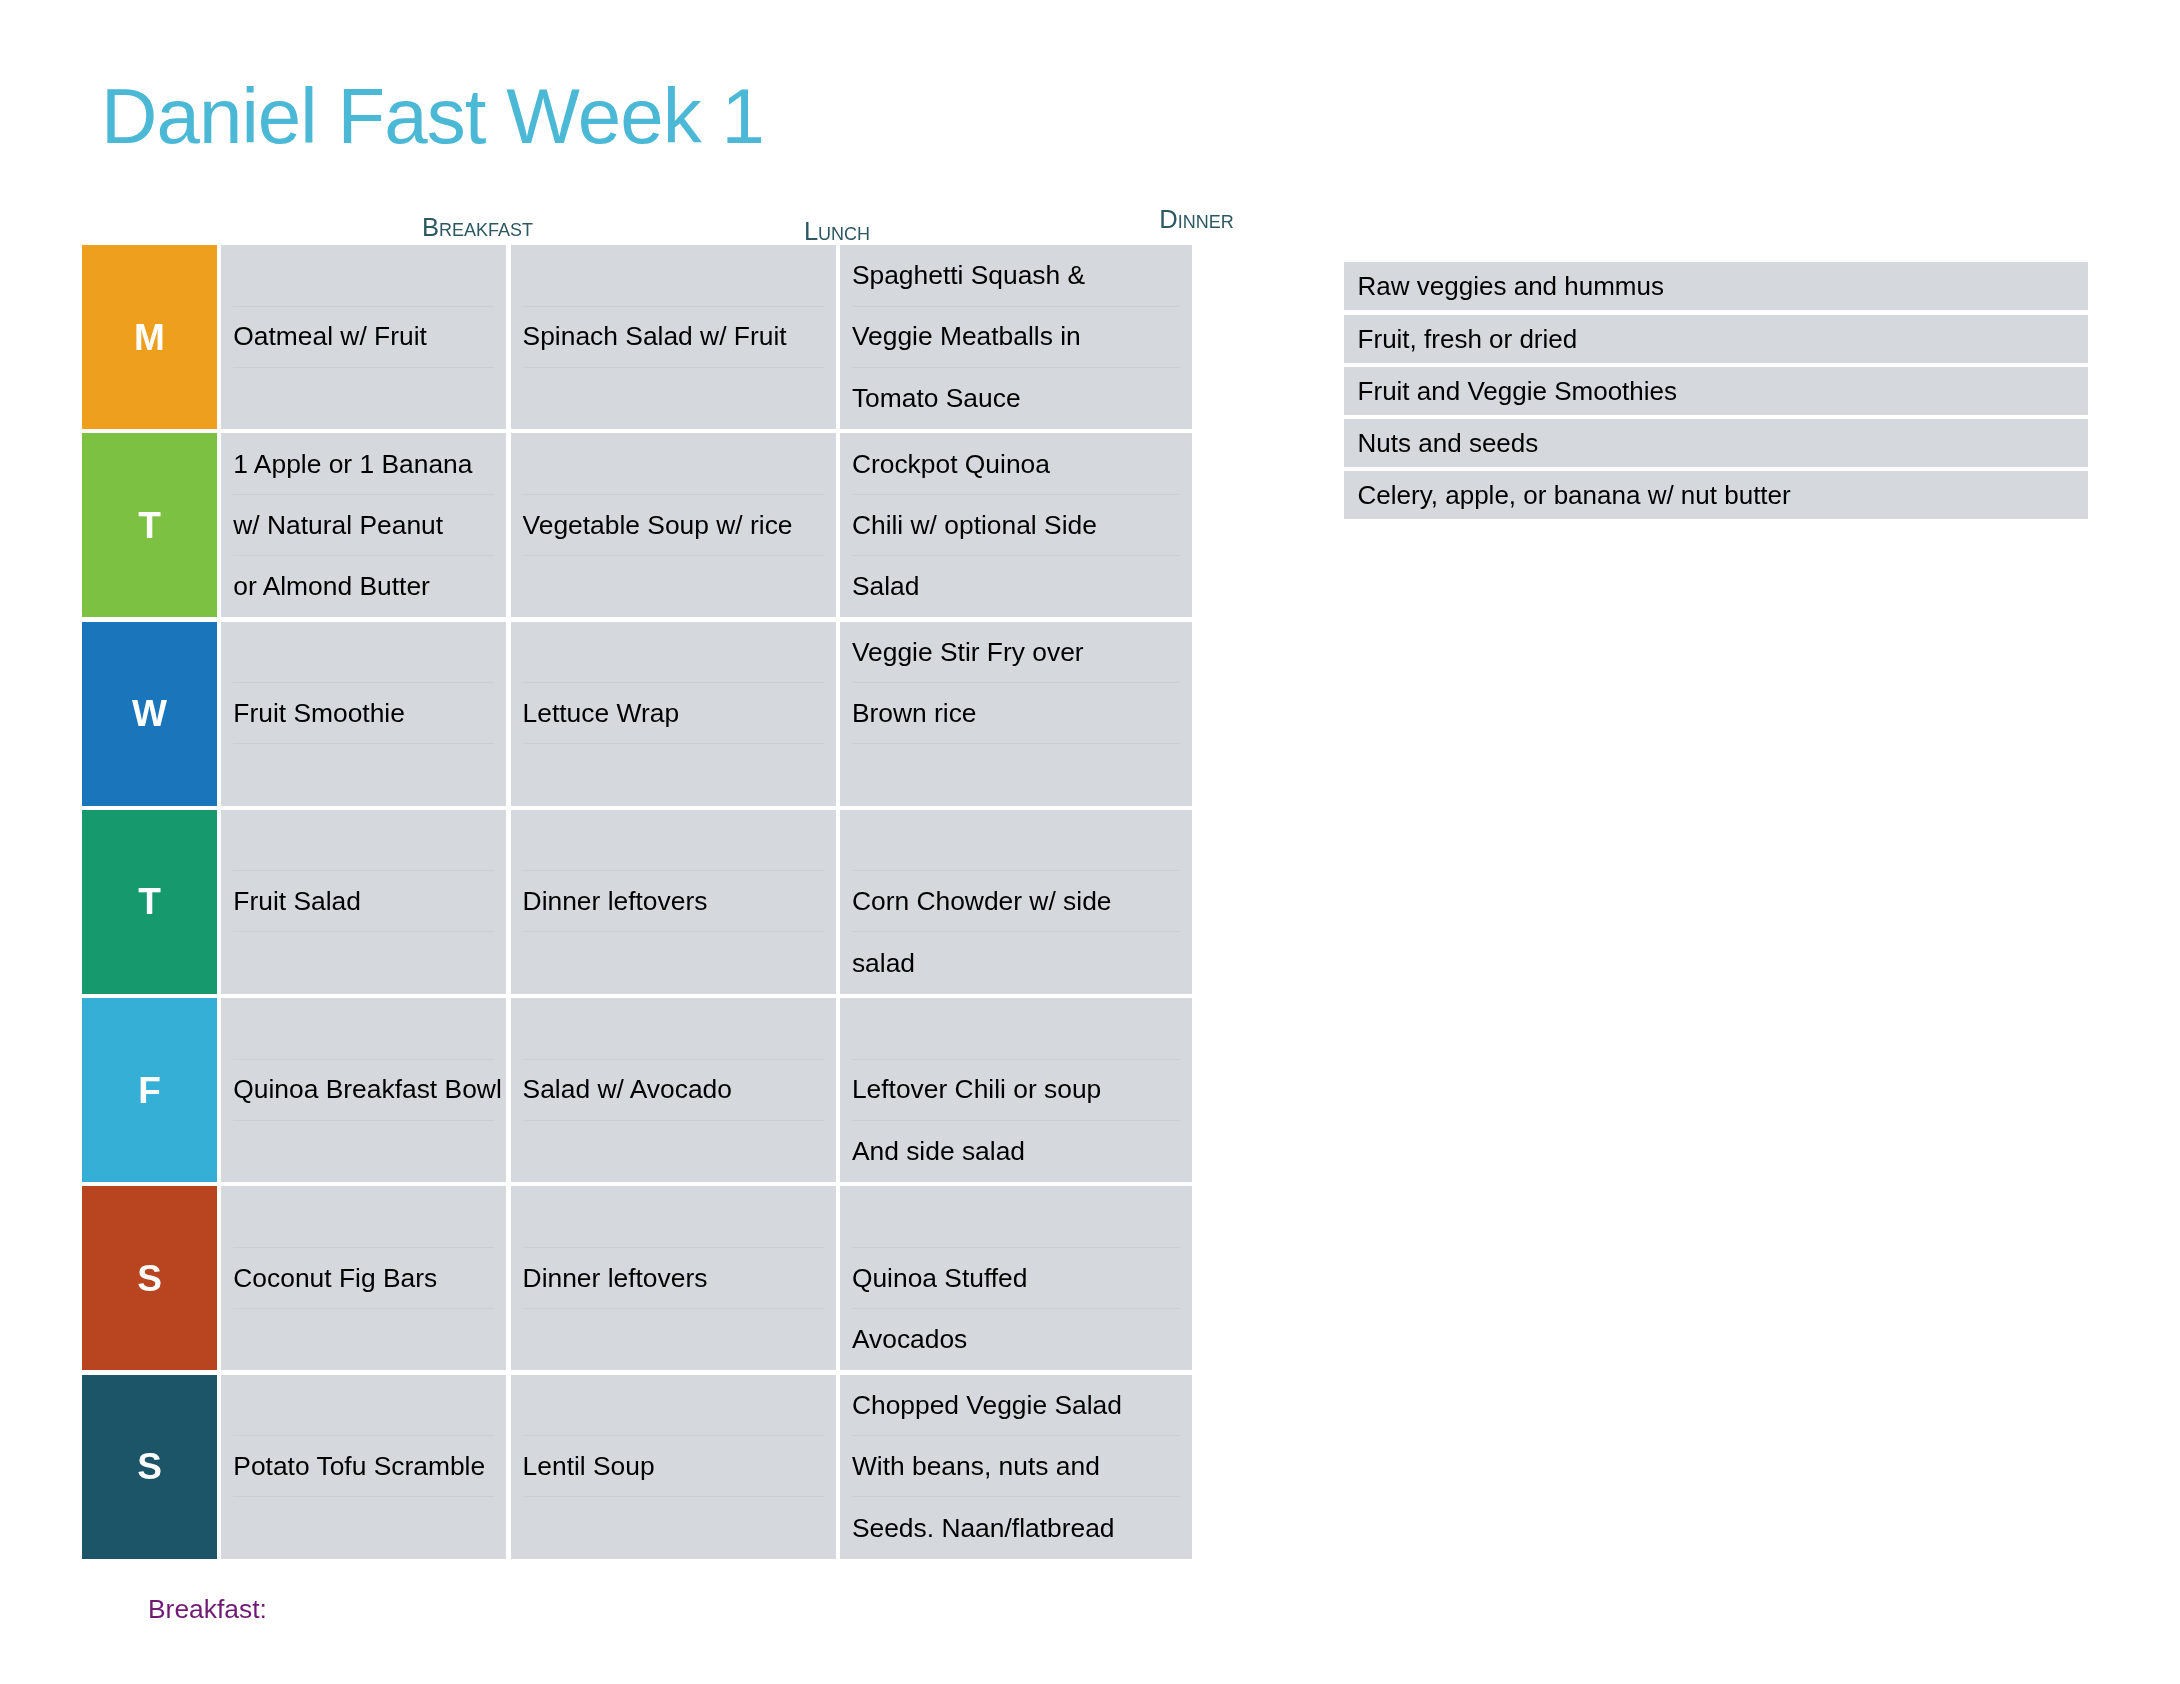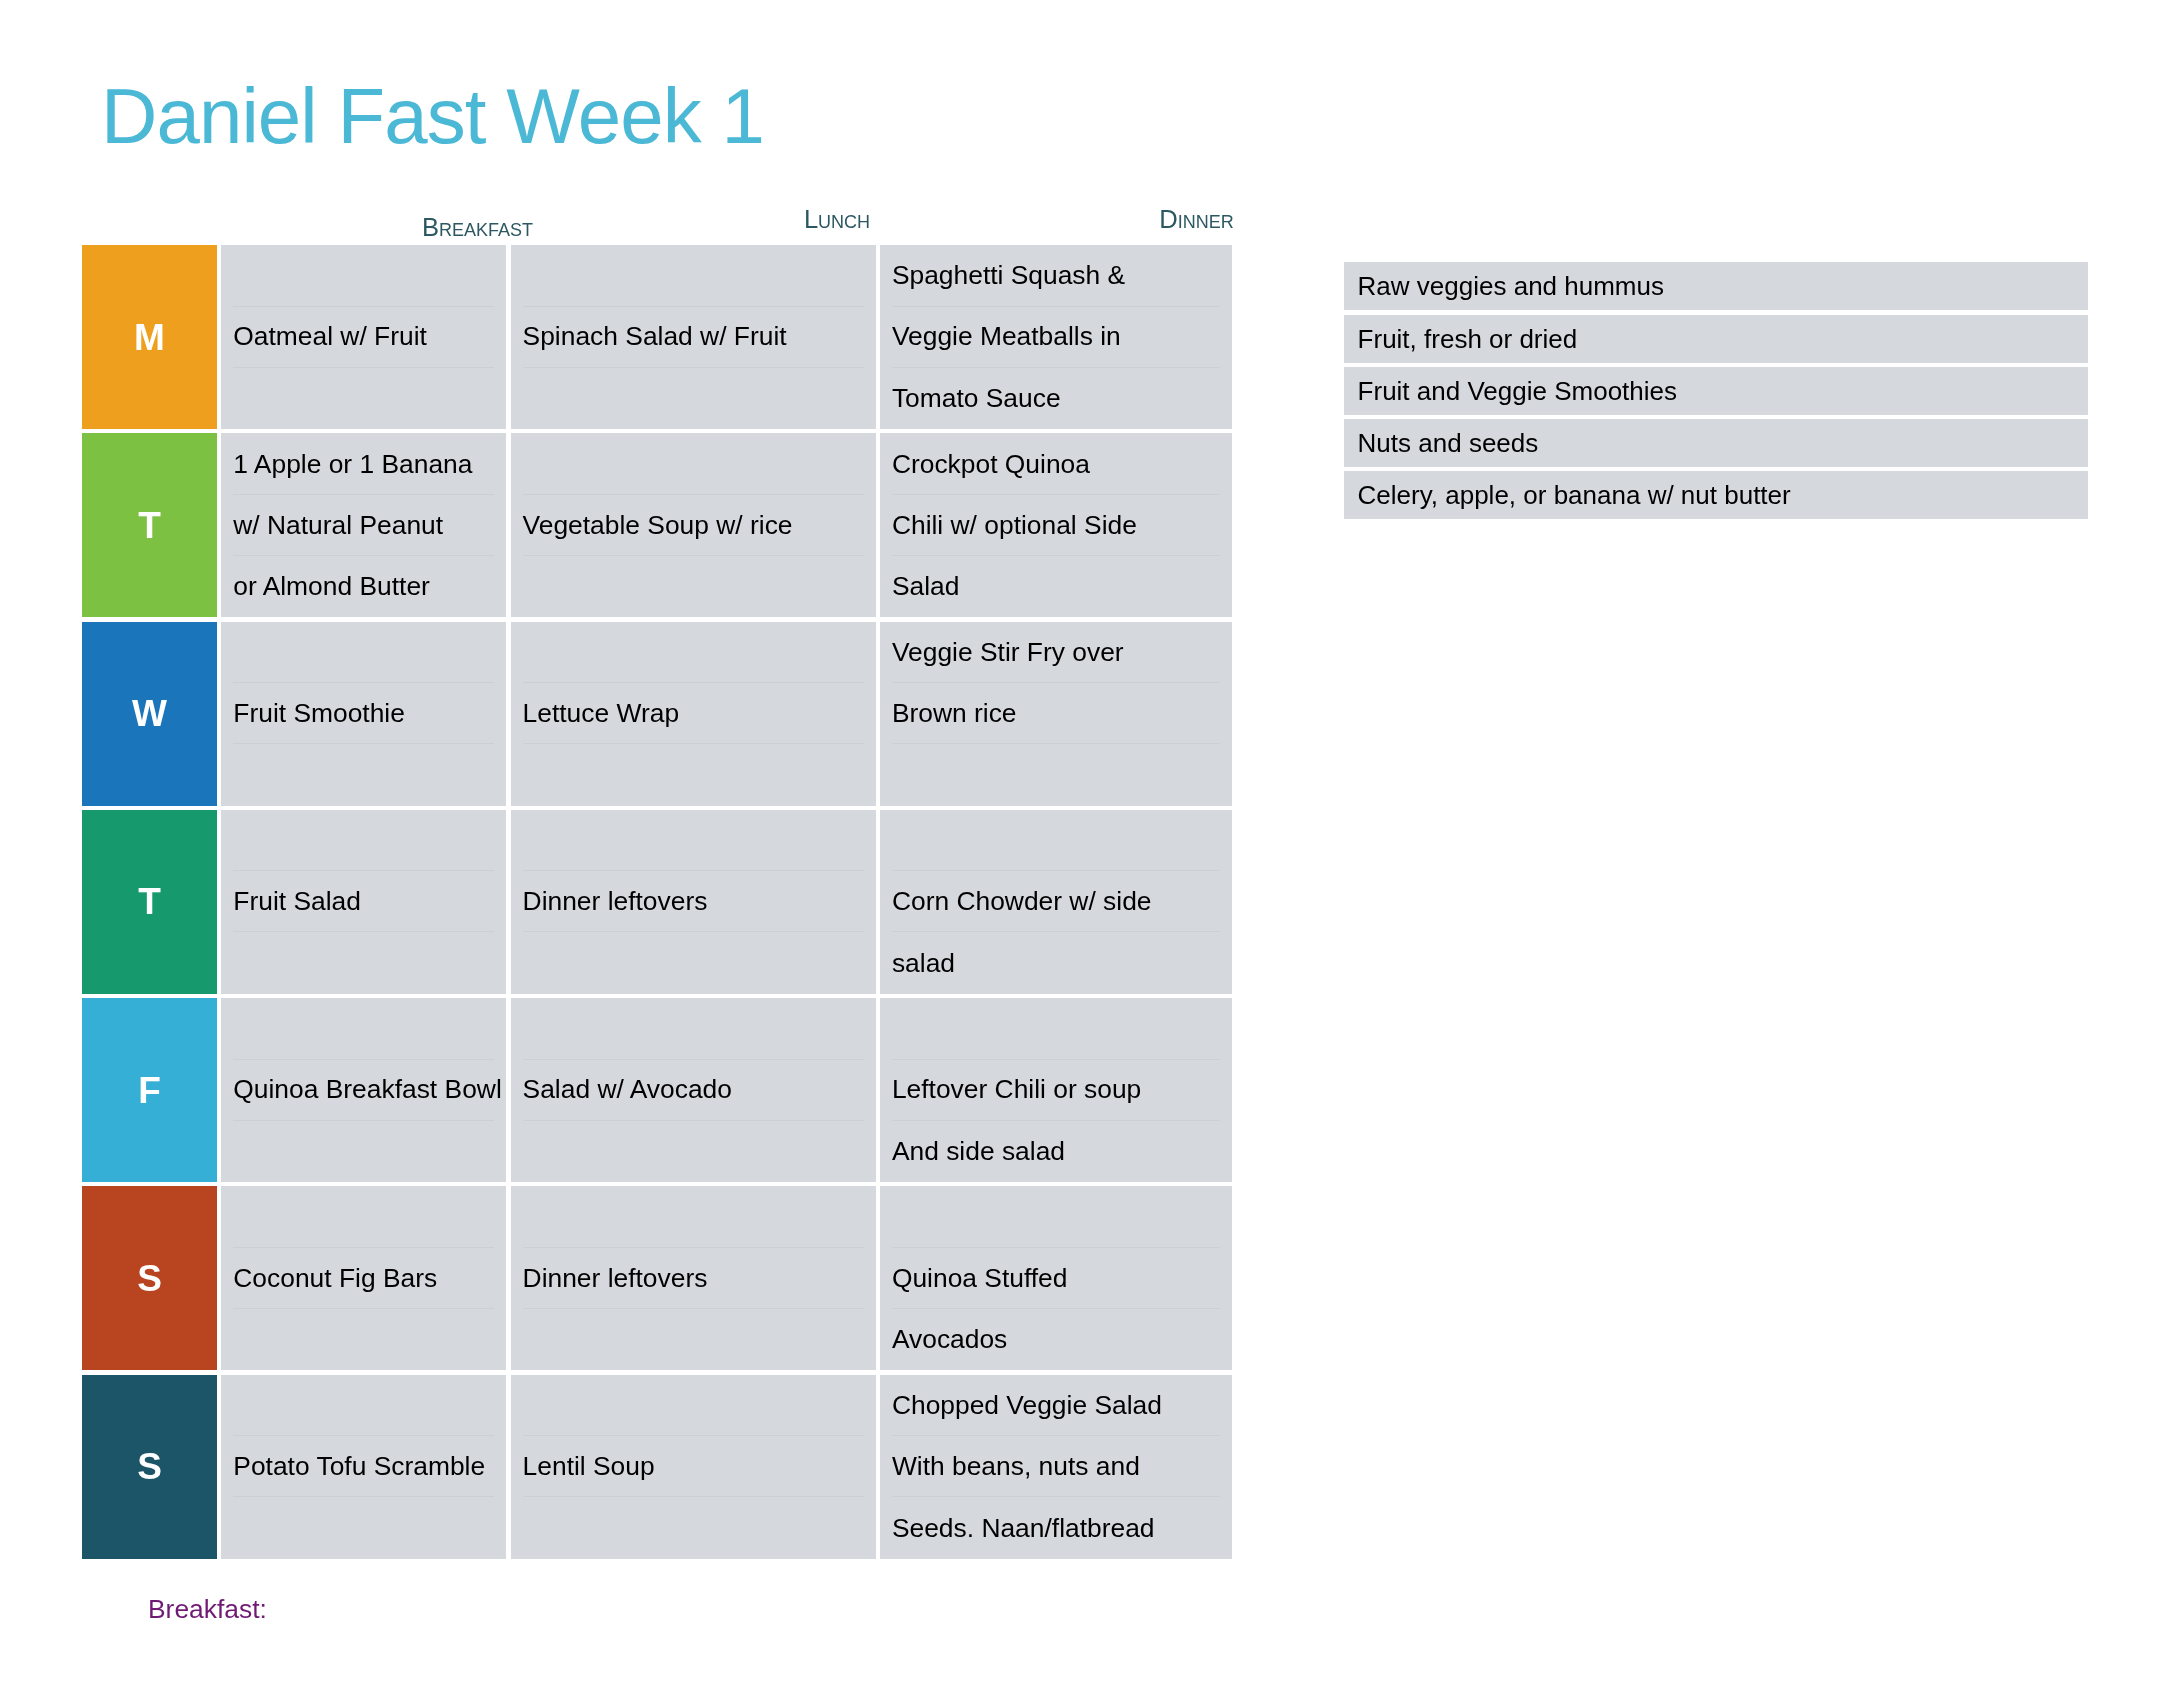--- a/index.html
+++ b/index.html
@@ -41,21 +41,21 @@
     position: absolute;
     top: 0;
     font-size: 25.6px;
     font-variant: small-caps;
     color: #2C5862;
     text-align: center;
     line-height: 1;
     white-space: nowrap;
   }
   .col-header.b { left: 221px; width: 349px; margin-top: 8px; }
-  .col-header.l { left: 572px; width: 366px; }
+  .col-header.l { left: 572px; width: 366px; margin-top: 12px; }
   .col-header.d { left: 940px; width: 349px; }
 
   
   .meal-table {
     position: absolute;
     left: 82px;
     top: 245px;
     width: 1210px;
   }
   .day-row {
@@ -78,21 +78,21 @@
     flex: 0 0 auto;
     background: #D5D9DE;
     margin-left: 4.3px;
     padding: 0 12px;
     display: flex;
     flex-direction: column;
     justify-content: center;
     box-sizing: border-box;
   }
   .meal-cell.c-breakfast { width: 285px; }
-  .meal-cell.c-lunch     { width: 365px; }
+  .meal-cell.c-lunch     { width: 325px; }
   .meal-cell.c-dinner    { width: 352px; }
   .meal-line {
     font-size: 26.4px;
     line-height: 1;
     height: 61px;
     display: flex;
     align-items: center;
     border-bottom: 0.9px solid #CBD0D6;
     box-sizing: border-box;
     white-space: nowrap;

